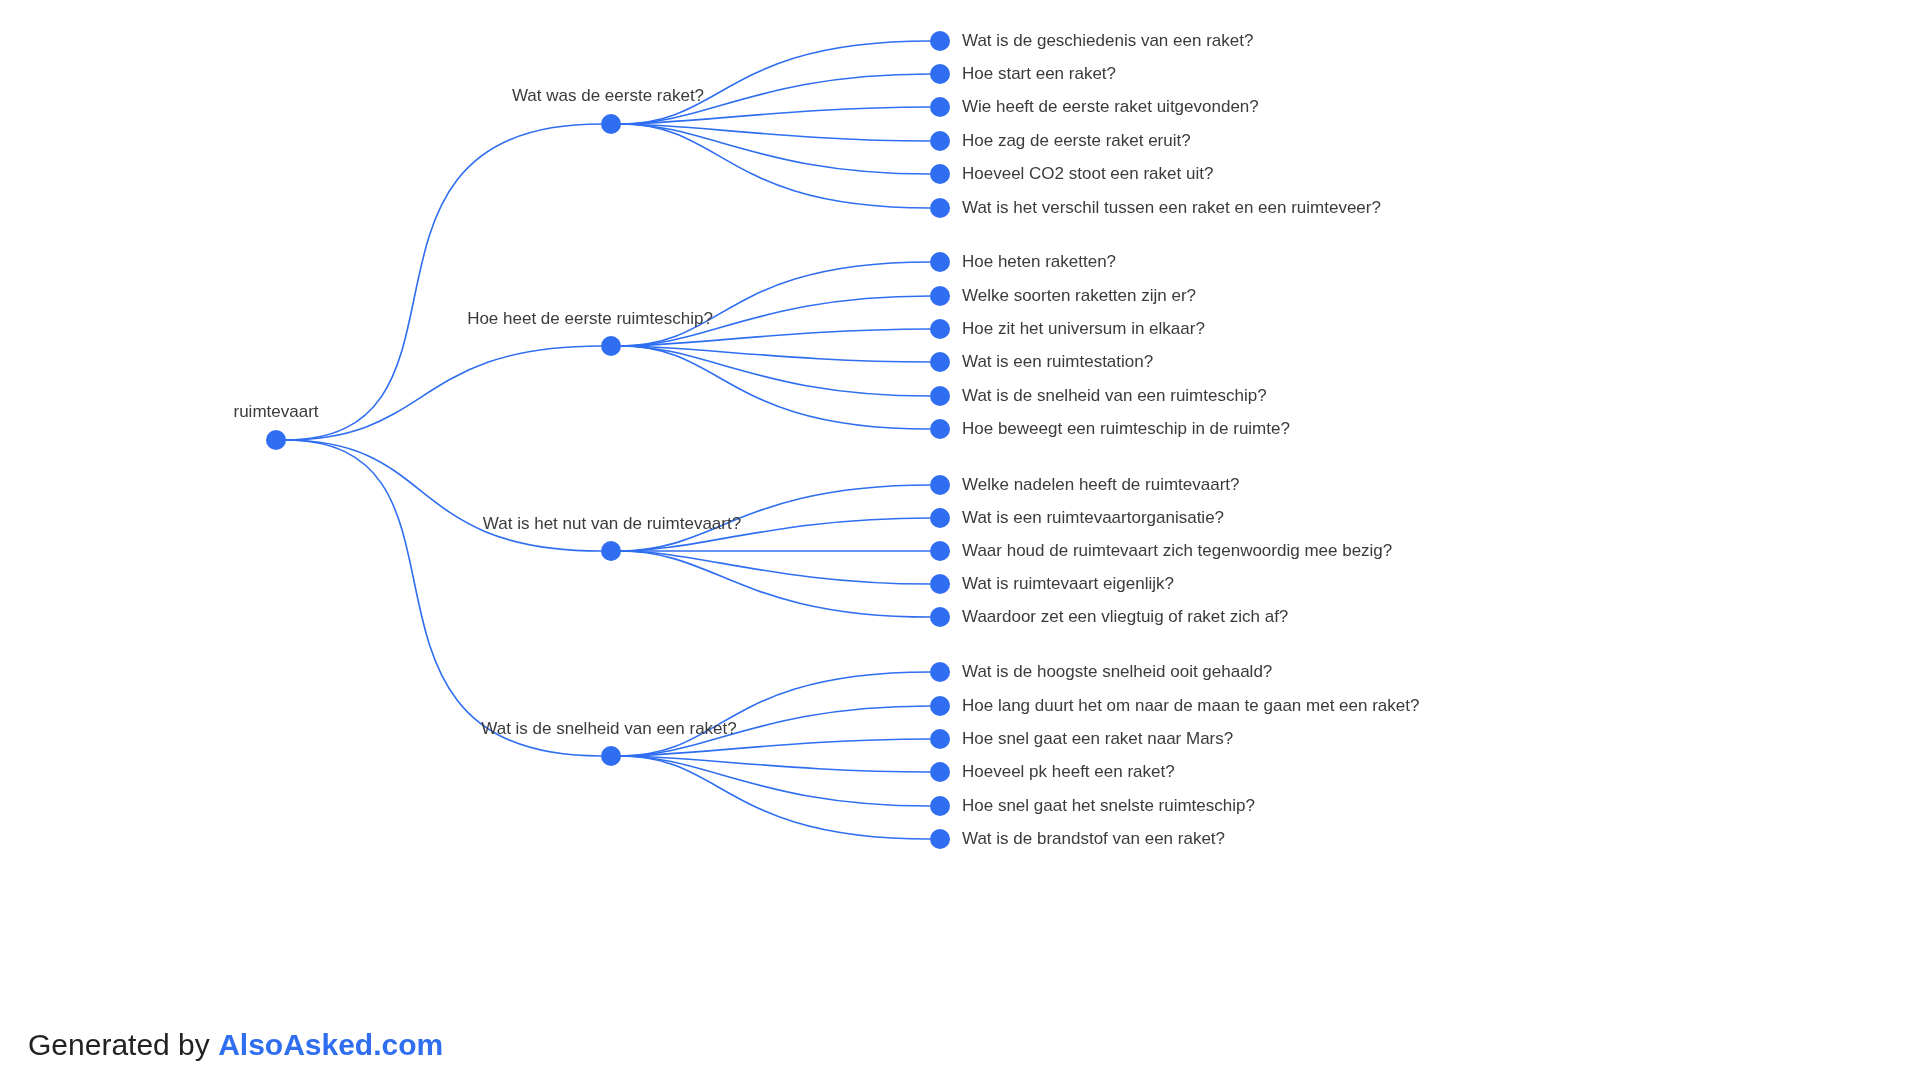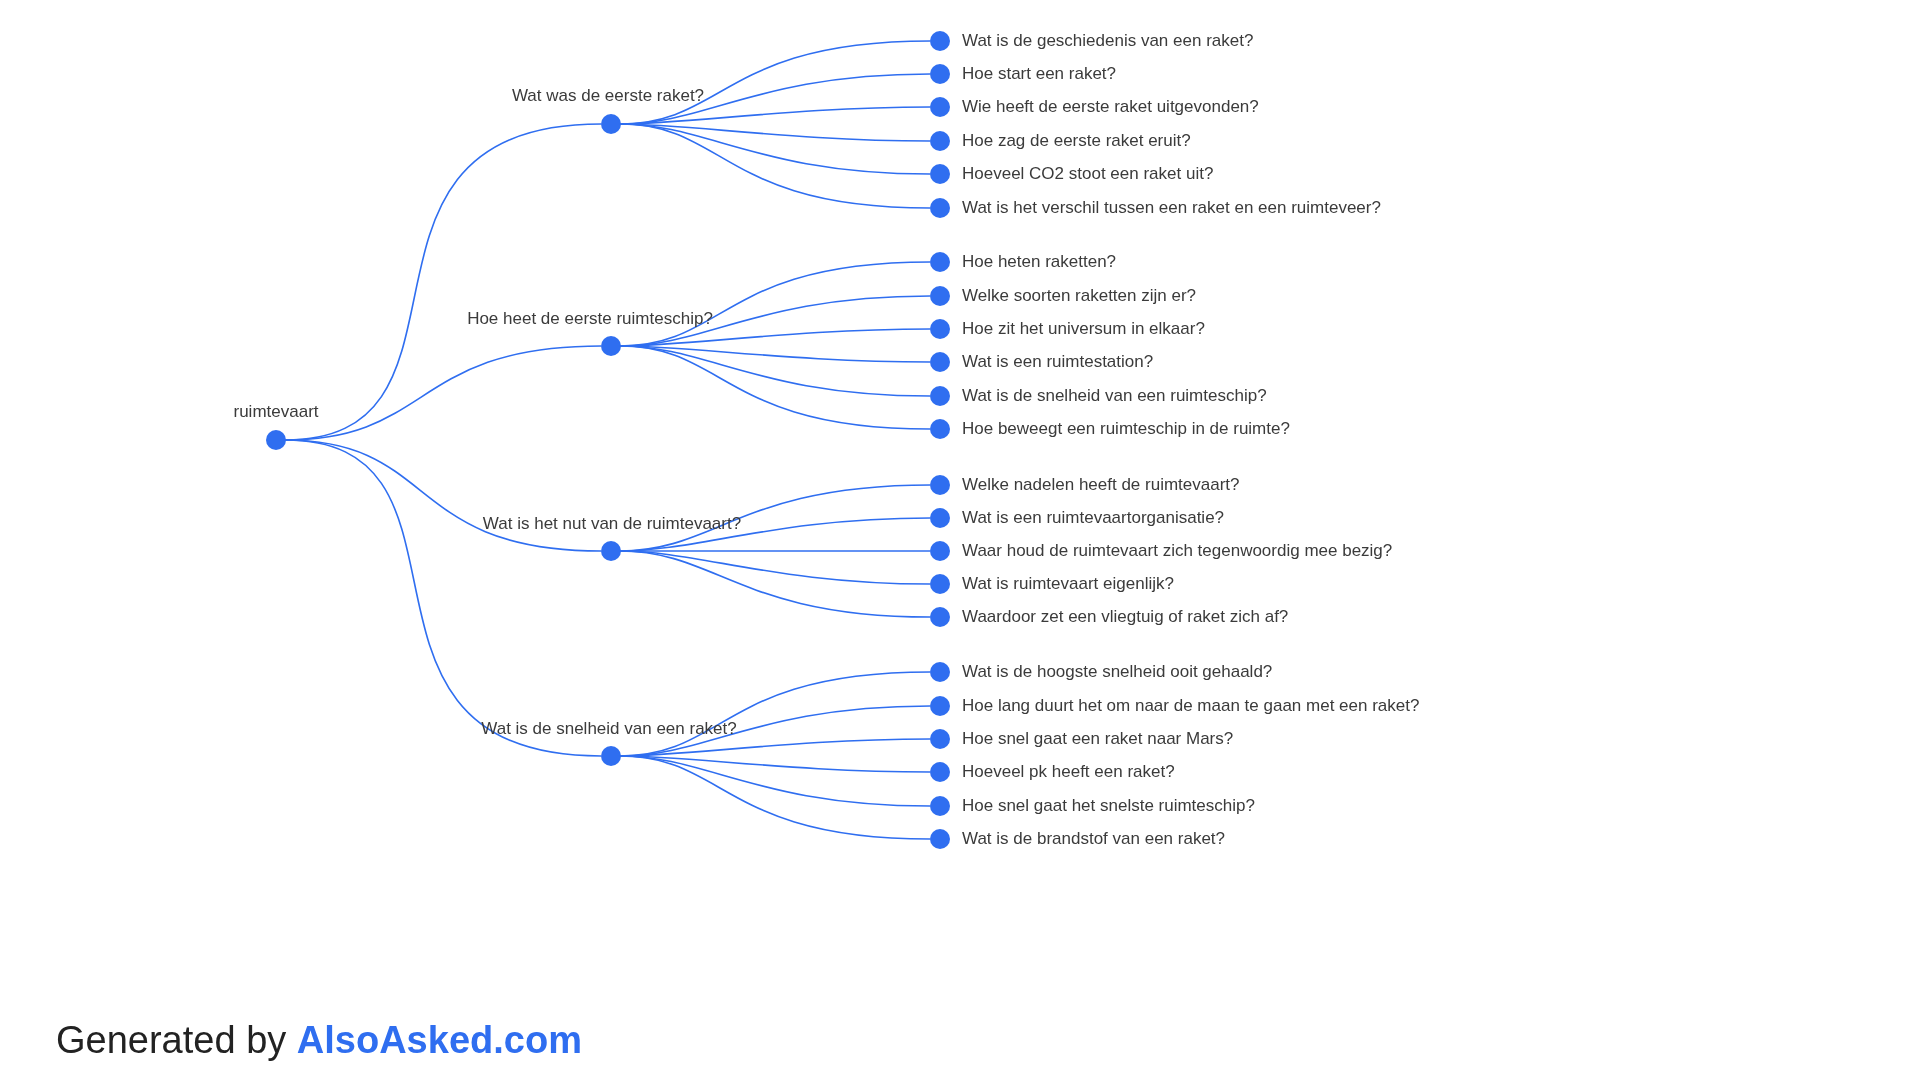--- a/index.html
+++ b/index.html
@@ -46,25 +46,24 @@
     font-family: "Liberation Sans", sans-serif;
     font-size: 17px;
     fill: #3b3b3b;
     dominant-baseline: middle;
     text-anchor: middle;
   }
   #footer {
     position: absolute;
     left: 28px;
     bottom: 18px;
-    font-size: 38px;
+    font-size: 30px;
     color: #222222;
     white-space: nowrap;
     font-family: "Liberation Sans", sans-serif;
-    margin-left: 28px;
   }
   #footer .brand {
     color: #2f6ef0;
     font-weight: bold;
   }
 </style>
 </head>
 <body>
 
 <svg id="canvas" viewBox="0 0 1920 1080">

